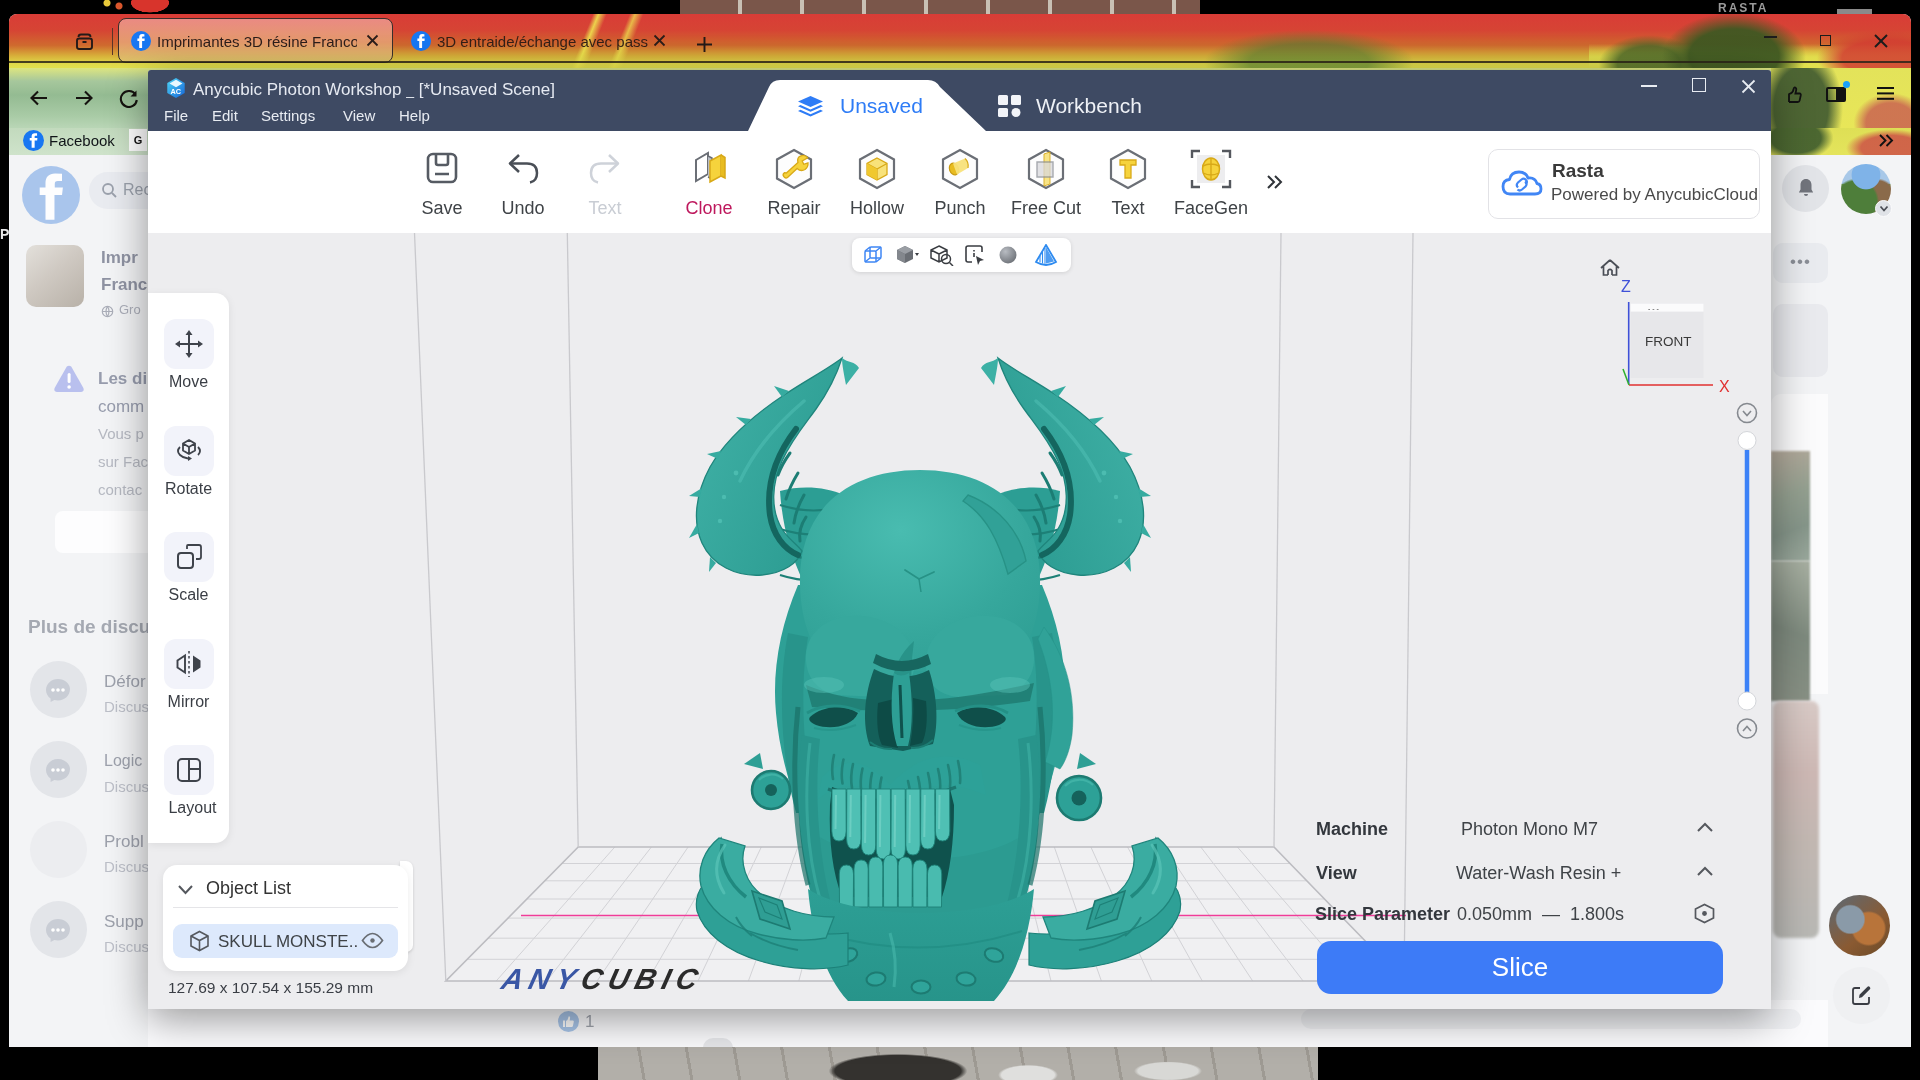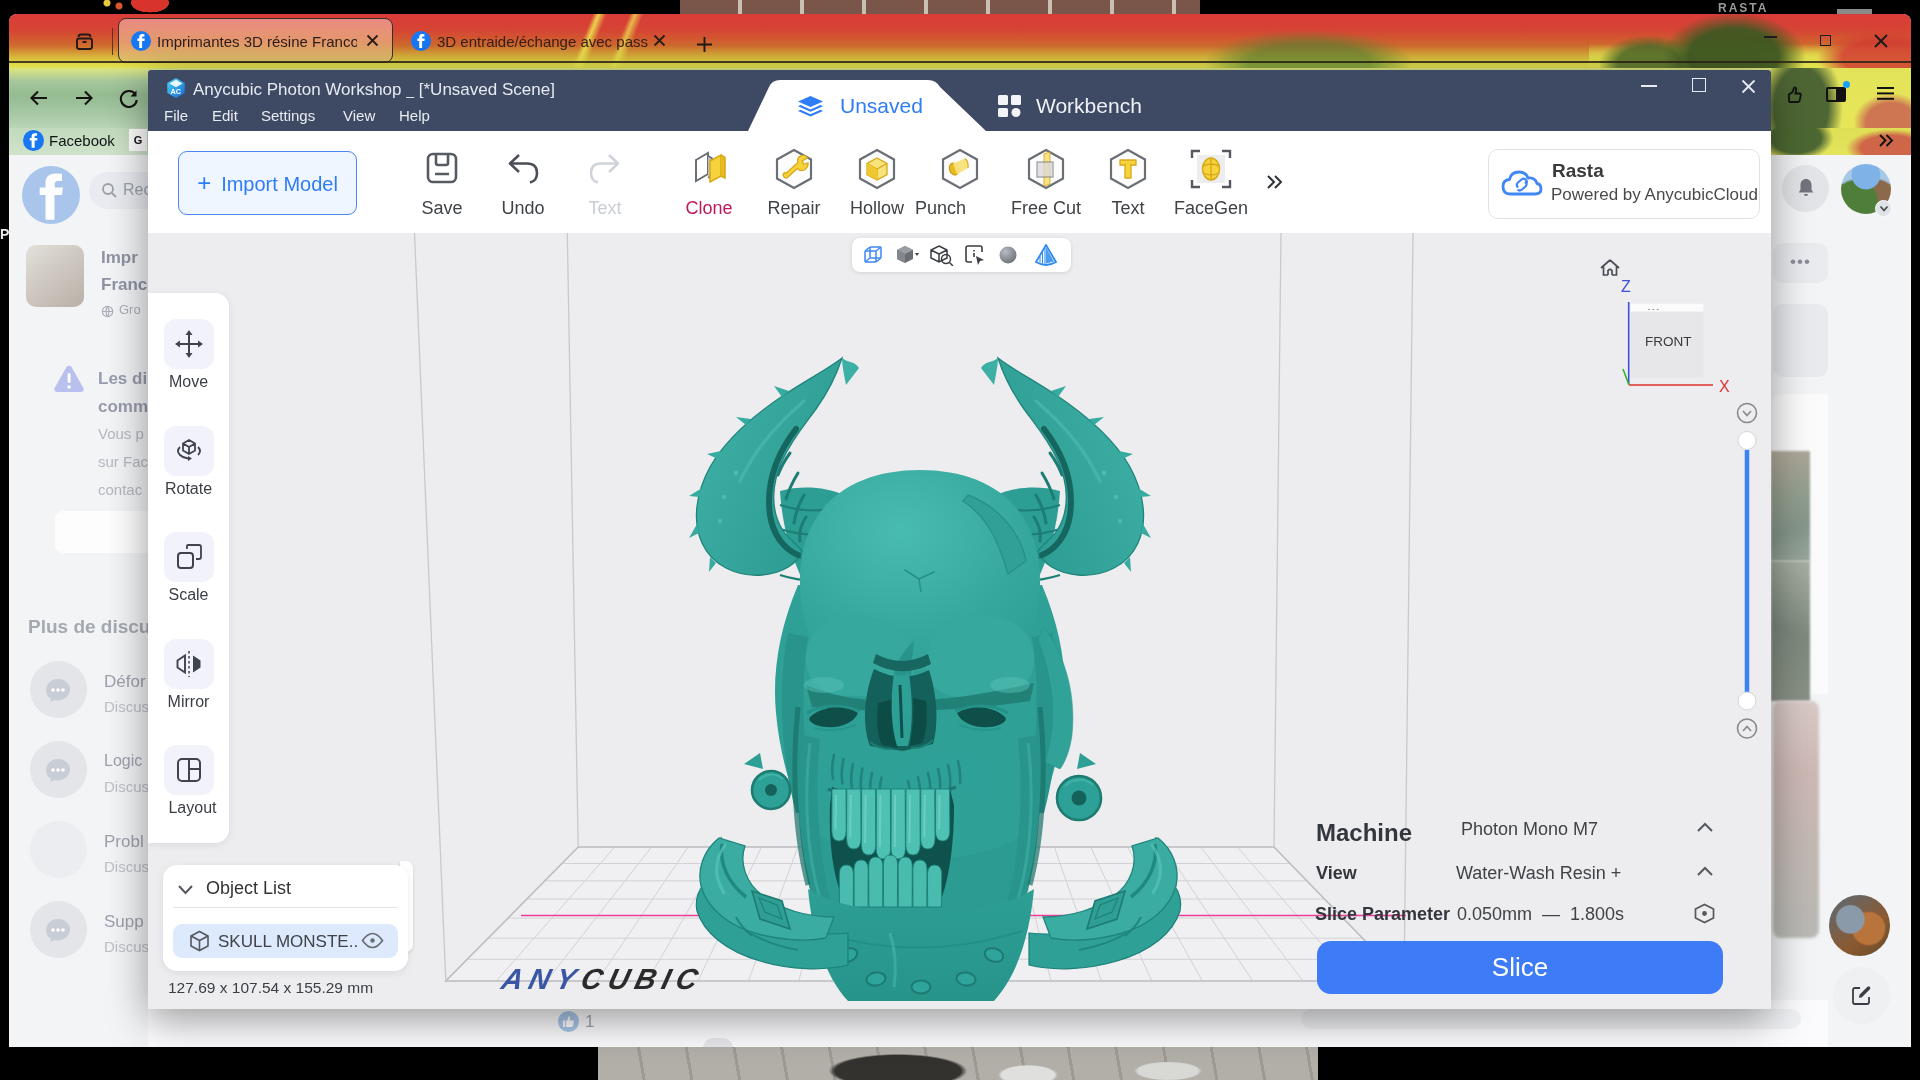--- a/index.html
+++ b/index.html
@@ -141,21 +141,21 @@
       <circle cx="6.5" cy="6.5" r="5.2"></circle>
       <path d="M1.3,6.5 L11.7,6.5 M6.5,1.3 Q3.5,6.5 6.5,11.7 M6.5,1.3 Q9.5,6.5 6.5,11.7"></path>
     </svg>
  <div class="abs" style="left:110px;top:288px;color:#abaeb9;font-size:13px">Gro</div>
  <svg class="abs" style="left:44px;top:350px" width="32" height="29" viewBox="0 0 32 29">
       <path d="M13.8,2.6 Q16,0.8 18.2,2.6 L30.4,24 Q31.6,27.4 28.2,28 L3.8,28 Q0.4,27.4 1.6,24 Z" fill="#b9c0ee"></path>
       <rect x="14.6" y="9" width="3" height="10" rx="1.5" fill="#fff"></rect>
       <circle cx="16.1" cy="23" r="1.8" fill="#fff"></circle>
     </svg>
  <div class="abs" style="left:89px;top:355px;color:#979cad;font-weight:bold;font-size:17px">Les di</div>
- <div class="abs" style="left:89px;top:383px;color:#979cad;font-weight:bold;font-size:17px">comm</div>
+ <div class="abs" style="left:89px;top:383px;color:#979cad;font-weight:normal;font-size:17px">comm</div>
  <div class="abs" style="left:89px;top:411px;color:#b5b8c1;font-size:15px">Vous p</div>
  <div class="abs" style="left:89px;top:439px;color:#b5b8c1;font-size:15px">sur Fac</div>
  <div class="abs" style="left:89px;top:467px;color:#b5b8c1;font-size:15px">contac</div>
  <div class="abs" style="left:46px;top:497px;width:100px;height:42px;border-radius:8px;background:#fdfdfe"></div>
  <div class="abs" style="left:19px;top:602px;color:#a5a9b2;font-weight:bold;font-size:19px">Plus de discu</div>
 
  <div class="abs" style="left:21px;top:647px;width:57px;height:57px;border-radius:50%;background:#e3e5e9"></div>
  <svg class="abs" style="left:34px;top:661px" width="30" height="30" viewBox="0 0 30 30">
       <path d="M15,4 C8.4,4 3,8.9 3,15 c0,3.5 1.8,6.6 4.6,8.6 L7.6,27 l3.8,-2.1 c1.1,0.3 2.4,0.5 3.6,0.5 c6.6,0 12,-4.9 12,-11.4 C27,8.9 21.6,4 15,4 Z" fill="#c9cdd5"></path>
       <circle cx="10" cy="15" r="1.8" fill="#fff"></circle>
@@ -266,21 +266,20 @@
  <div class="abs" style="left:692px;top:24px;color:#2e7cf6;font-size:21px;font-weight:500">Unsaved</div>
  <svg class="abs" style="left:850px;top:25px" width="23" height="22" viewBox="0 0 23 22" fill="#f2f4f8">
    <rect x="0" y="0" width="10" height="10" rx="1.5"></rect>
       <rect x="13" y="0" width="10" height="10" rx="1.5"></rect>
    <rect x="0" y="13" width="10" height="9" rx="1.5"></rect>
       <circle cx="18" cy="17.5" r="4.5"></circle>
  </svg>
  <div class="abs" style="left:888px;top:24px;color:#eef1f6;font-size:21px">Workbench</div>
 
  <div class="abs" style="left:0;top:61px;width:1623px;height:102px;background:#fff"></div>
- <div class="abs" style="left:30px;top:81px;width:179px;height:64px;border:1.5px solid #4e86f0;border-radius:9px;background:#f0f6ff;color:#2e7cf6;font-size:20px;text-align:center;line-height:62px"><span style="font-size:24px;margin-right:10px">+</span>Import Model</div>
 
 <svg class="abs" style="left:277px;top:81px" width="34" height="34" viewBox="0 0 34 34" fill="none" stroke="#565b63" stroke-width="2.6">
         <rect x="3" y="3" width="28" height="28" rx="5"></rect>
       <path d="M11,3 L11,12 Q11,14 13,14 L21,14 Q23,14 23,12 L23,3"></path>
       <line x1="10" y1="23" x2="24" y2="23"></line>
     </svg>
     <div class="abs" style="left:249px;top:128px;width:90px;text-align:center;font-size:18px;color:#3f4347">Save</div>
 <svg class="abs" style="left:356px;top:81px" width="38" height="34" viewBox="0 0 38 34" fill="none" stroke="#4a4f57" stroke-width="2.5">
         <path d="M15,4 L6,12.5 L15,21" stroke-linejoin="round"></path>
         <path d="M6,12.5 L23,12.5 Q33,12.5 33,22 Q33,30 26,31.5" stroke-linejoin="round"></path>
@@ -309,21 +308,21 @@
       <path d="M11,15.5 L21,21 L31,15.5 M21,21 L21,32" fill="none" stroke="#d8a918" stroke-width="1.3"></path>
       <path d="M11,15.5 L21,21 L21,32 L11,26.5 Z" fill="#f0c82e"></path>
     </svg>
     <div class="abs" style="left:684px;top:128px;width:90px;text-align:center;font-size:18px;color:#3f4347">Hollow</div>
 <svg class="abs" style="left:791px;top:78px" width="42" height="42" viewBox="0 0 42 42">
         <path d="M21,2 L38,11.5 L38,30.5 L21,40 L4,30.5 L4,11.5 Z" fill="#fdfdfd" stroke="#6b6f76" stroke-width="2.2"></path>
         <ellipse cx="15" cy="21" rx="4.5" ry="6" fill="#e8bc20" stroke="#c89a10" stroke-width="1.2" transform="rotate(-20 15 21)"></ellipse>
       <path d="M14,15.5 L26,10.5 Q30,14 29,20 L18,26.5" fill="#f8e27a" opacity="0.95"></path>
       <path d="M26,10.5 Q30,14 29,20" fill="none" stroke="#d8a918" stroke-width="1.2"></path>
     </svg>
-    <div class="abs" style="left:767px;top:128px;width:90px;font-size:18px;color:#3f4347">Punch</div>
+    <div class="abs" style="left:767px;top:128px;width:90px;text-align:center;font-size:18px;color:#3f4347">Punch</div>
 <svg class="abs" style="left:877px;top:78px" width="42" height="42" viewBox="0 0 42 42">
         <path d="M21,2 L38,11.5 L38,30.5 L21,40 L4,30.5 L4,11.5 Z" fill="#fdfdfd" stroke="#6b6f76" stroke-width="2.2"></path>
         <path d="M19,6 L25,4 L25,36 L19,38 Z" fill="#f8e27a" opacity="0.9" stroke="#d8a918" stroke-width="1"></path>
       <path d="M12,14 L28,14 L28,29 L12,29 Z" fill="#d8d8dc" opacity="0.75" stroke="#8a8e95" stroke-width="1.4"></path>
     </svg>
     <div class="abs" style="left:853px;top:128px;width:90px;text-align:center;font-size:18px;color:#3f4347">Free Cut</div>
 <svg class="abs" style="left:959px;top:78px" width="42" height="42" viewBox="0 0 42 42">
         <path d="M21,2 L38,11.5 L38,30.5 L21,40 L4,30.5 L4,11.5 Z" fill="#fdfdfd" stroke="#6b6f76" stroke-width="2.2"></path>
         <path d="M13,12 L29,12 L29,17 L24,17 L24,30 L18,30 L18,17 L13,17 Z" fill="#f6d33c" stroke="#d8a918" stroke-width="1.3"></path>
     </svg>
@@ -715,21 +714,21 @@
 <svg class="abs" style="left:41px;top:860px" width="21" height="22" viewBox="0 0 21 22" fill="none" stroke="#55585e" stroke-width="1.6">
       <path d="M10.5,1.5 L19,6 L19,16 L10.5,20.5 L2,16 L2,6 Z"></path>
       <path d="M2,6 L10.5,10.5 L19,6 M10.5,10.5 L10.5,20.5"></path>
     </svg>
 <div class="abs t-ellip" style="left:70px;top:862px;width:140px;color:#3f4347;font-size:17px">SKULL MONSTE...</div>
 <svg class="abs" style="left:213px;top:862px" width="23" height="17" viewBox="0 0 23 17" fill="none" stroke="#6a6e74" stroke-width="1.7">
       <path d="M1.5,8.5 Q6.5,1.5 11.5,1.5 Q16.5,1.5 21.5,8.5 Q16.5,15.5 11.5,15.5 Q6.5,15.5 1.5,8.5 Z"></path>
       <circle cx="11.5" cy="8.5" r="2.2" fill="#6a6e74" stroke="none"></circle>
     </svg>
 <div class="abs" style="left:20px;top:909px;color:#3a3e45;font-size:15.5px">127.69 x 107.54 x 155.29 mm</div>
-<div class="abs" style="left:1168px;top:749px;color:#33373d;font-size:24px;font-weight:bold">Machine</div>
+<div class="abs" style="left:1168px;top:749px;color:#33373d;font-size:18px;font-weight:bold">Machine</div>
 <div class="abs" style="left:1313px;top:749px;color:#3f4347;font-size:18px">Photon Mono M7</div>
 <svg class="abs" style="left:1548px;top:752px" width="18" height="11" viewBox="0 0 18 11" fill="none" stroke="#55585e" stroke-width="2">
       <polyline points="2,9 9,2 16,9"></polyline>
     </svg>
 <div class="abs" style="left:1168px;top:793px;color:#33373d;font-size:18px;font-weight:bold">View</div>
 <div class="abs" style="left:1308px;top:793px;color:#3f4347;font-size:18px">Water-Wash Resin +</div>
 <svg class="abs" style="left:1548px;top:796px" width="18" height="11" viewBox="0 0 18 11" fill="none" stroke="#55585e" stroke-width="2">
       <polyline points="2,9 9,2 16,9"></polyline>
     </svg>
 <div class="abs" style="left:1167px;top:834px;color:#33373d;font-size:18px;font-weight:bold">Slice Parameter</div>

